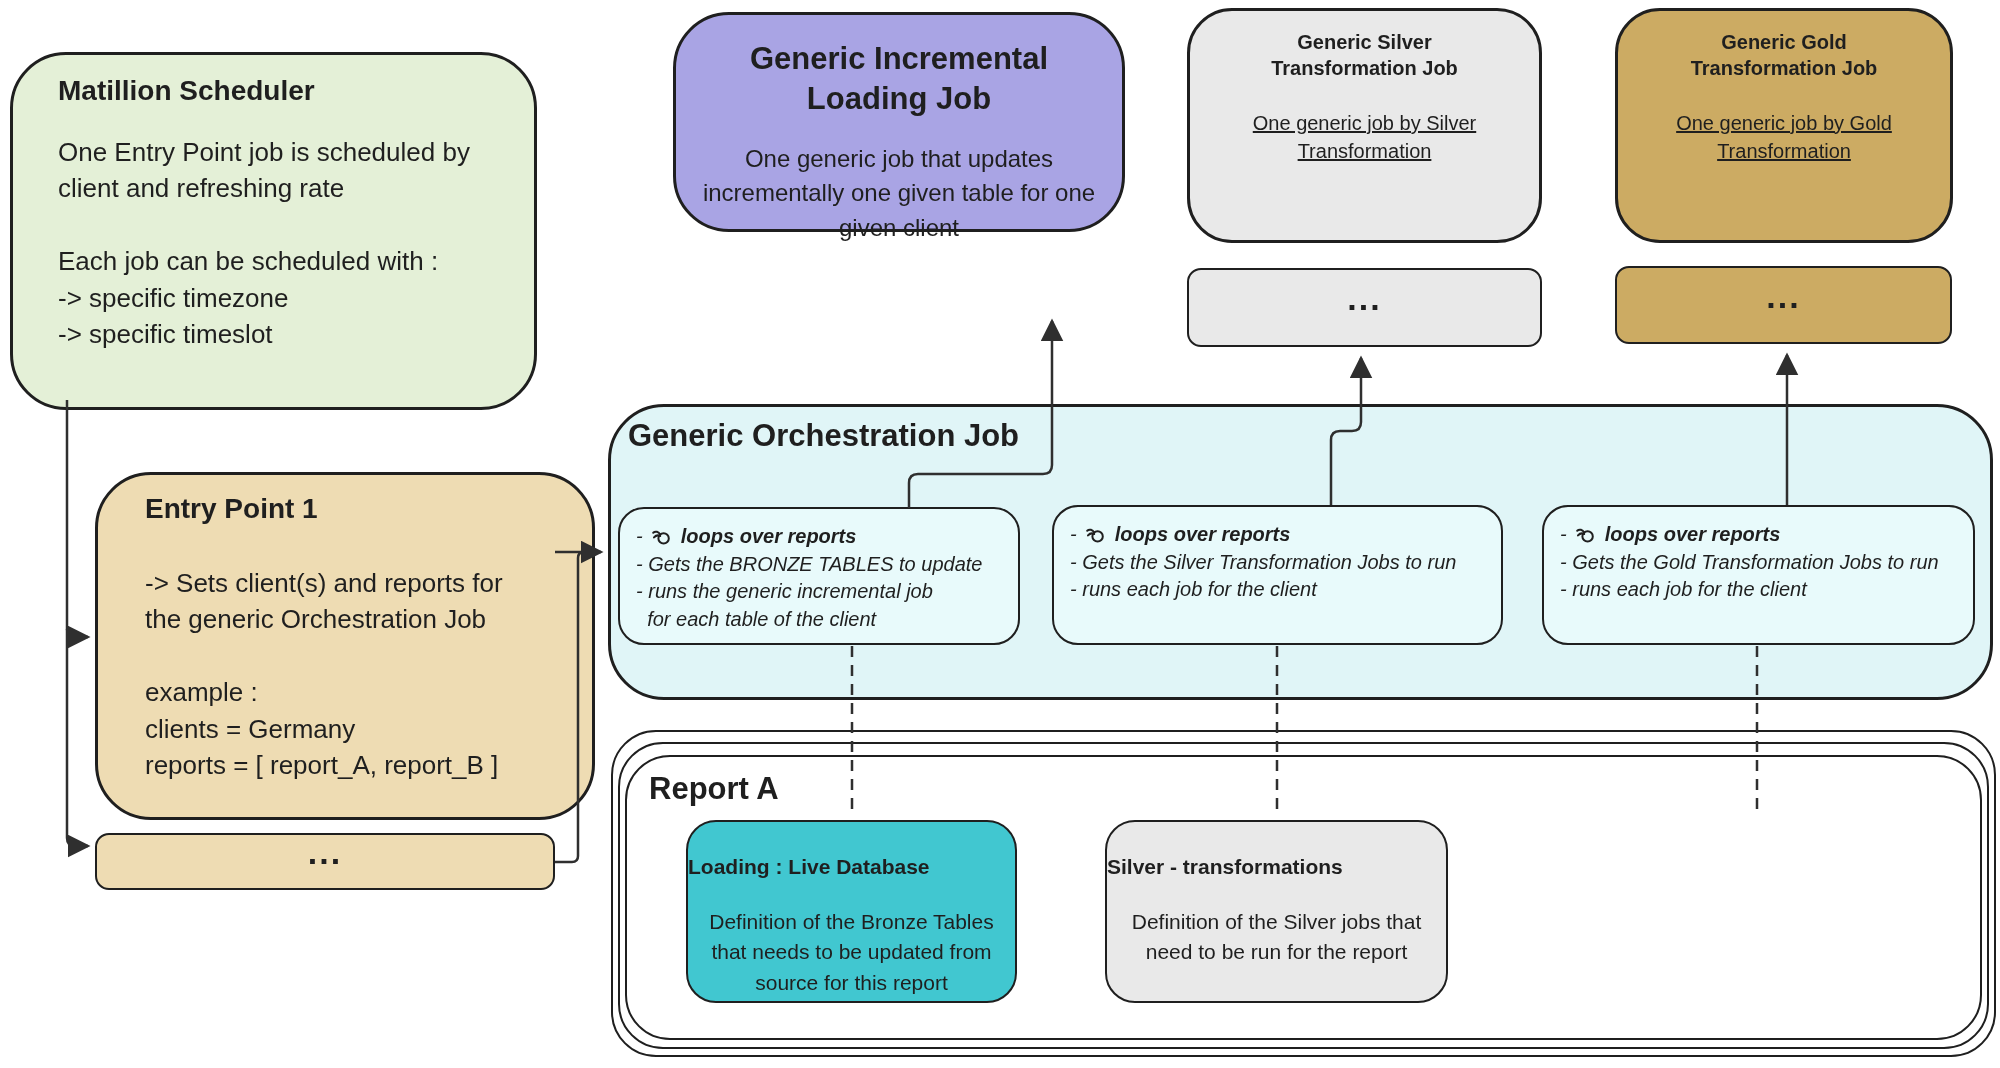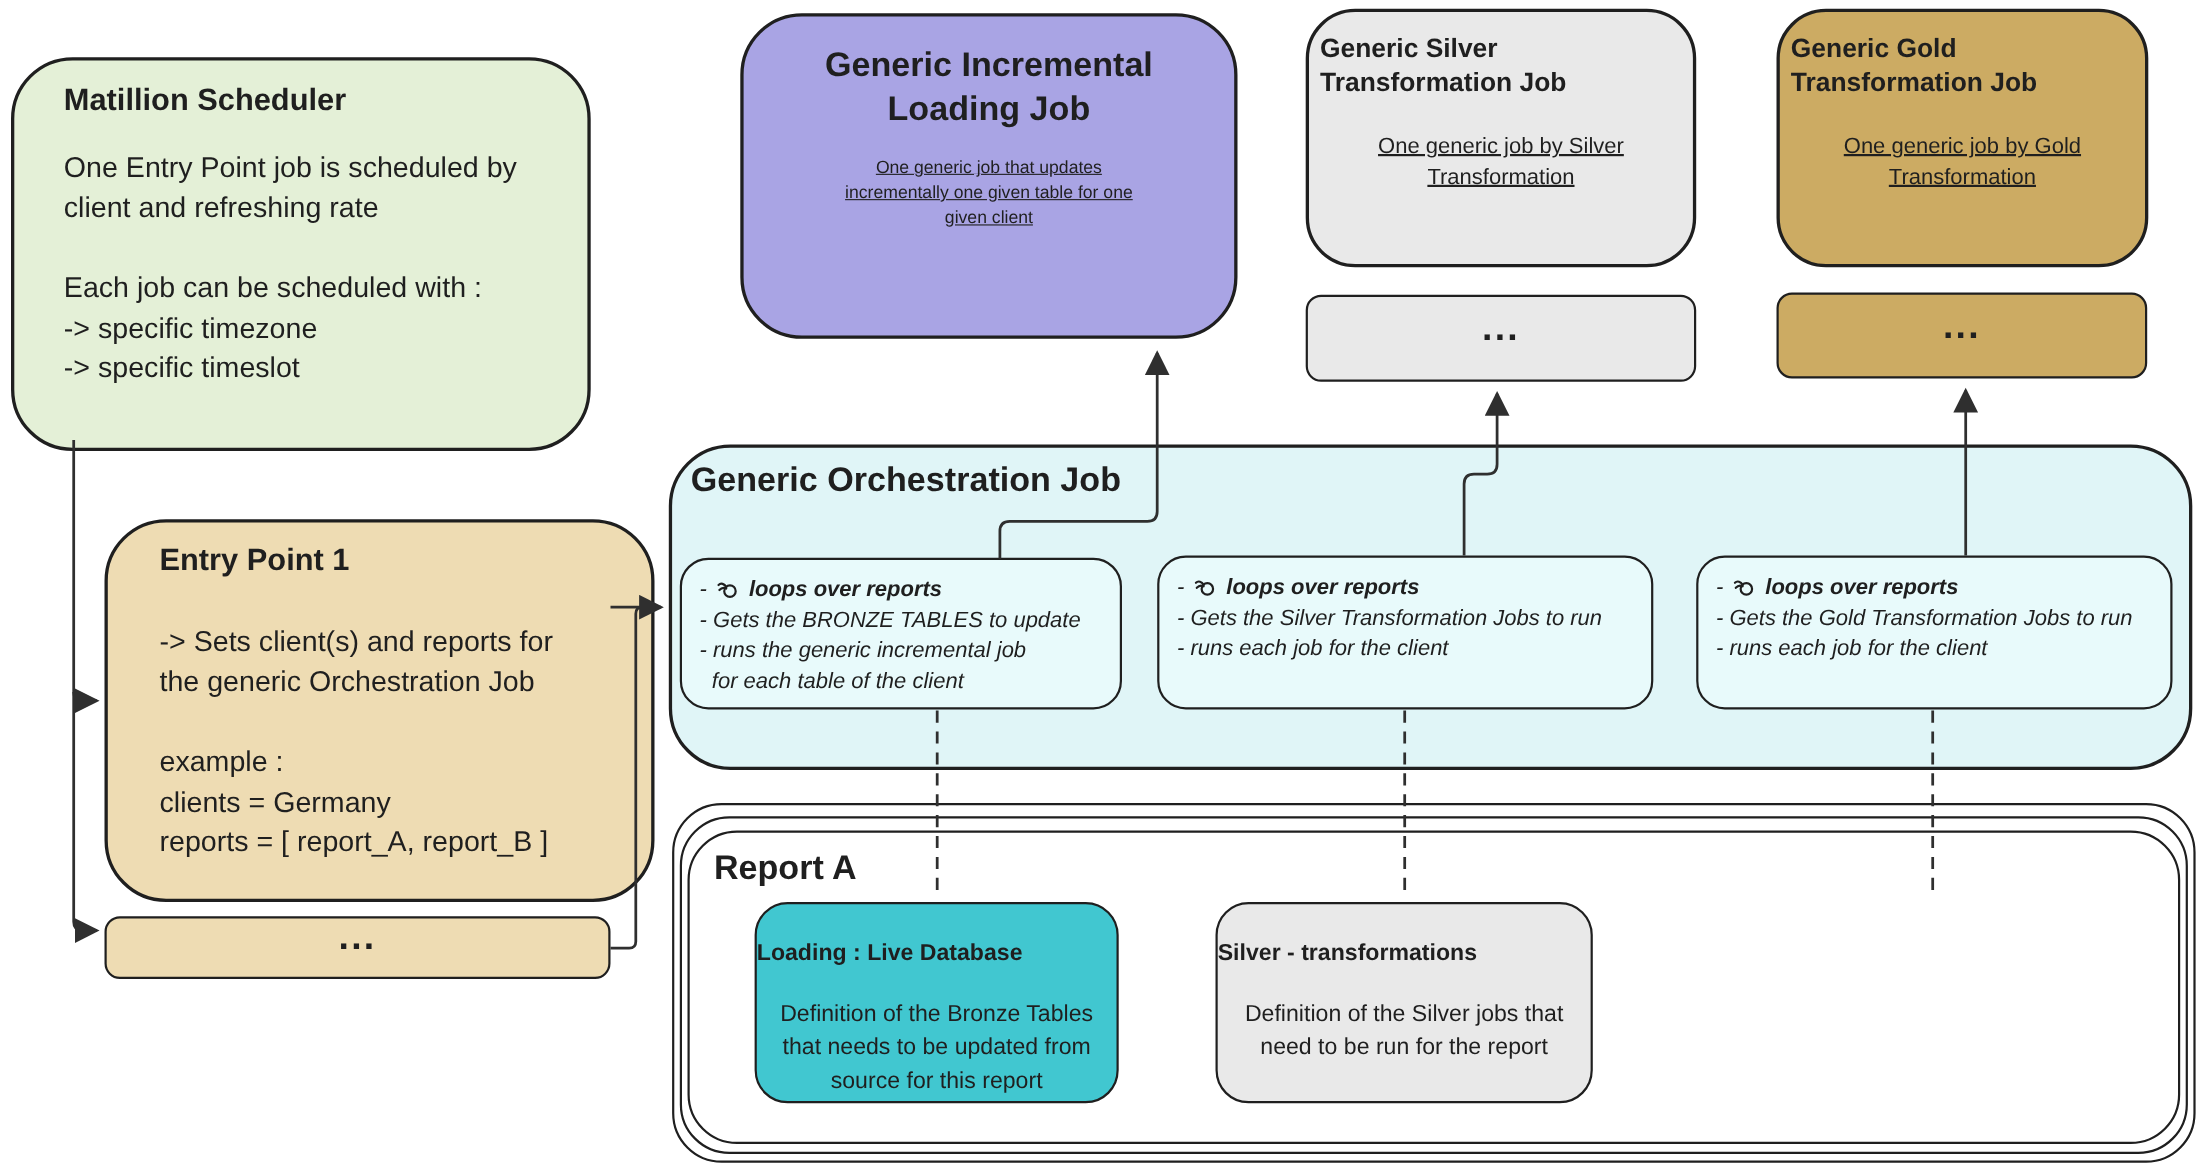--- a/index.html
+++ b/index.html
@@ -22,22 +22,22 @@
   .fill-cyan{background:var(--cyan);}
   .fill-cyan-inner{background:var(--cyan_inner);}
   .fill-teal{background:var(--teal);}
   .fill-orange{background:var(--orange);}
   .fill-white{background:var(--white);}
 
   .pre{white-space:pre-wrap;}
   .tl-title{font-size:28px;font-weight:700;}
   .body-lg{font-size:26px;line-height:1.40;}
   .big-title{font-size:31px;font-weight:700;line-height:1.28;text-align:center;}
-  .purple-body{font-size:16px;line-height:1.42;text-align:center;text-decoration:underline;}
-  .topbox-title{font-size:24px;font-weight:700;line-height:1.30;text-align:left;}
+  .purple-body{font-size:24px;line-height:1.42;text-align:center;}
+  .topbox-title{font-size:20px;font-weight:700;line-height:1.30;text-align:center;}
   .topbox-body{font-size:20px;line-height:1.40;text-align:center;text-decoration:underline;}
   .orch-title{position:absolute;font-size:31px;font-weight:700;}
   .step{padding:14px 14px 10px 16px;font-size:20px;line-height:1.38;}
   .step-b{font-weight:700;font-size:20px;}
   .loop-icon{display:inline-block;vertical-align:-2px;margin:0 4px 0 3px;}
   .dots{display:flex;align-items:center;justify-content:center;font-weight:700;
         font-size:34px;letter-spacing:2px;}
   .dots span{transform:translateY(-9px);}
   .bot-title{font-size:21px;font-weight:700;text-align:left;padding-top:33px;}
   .bot-body{font-size:21px;line-height:1.45;text-align:center;margin-top:28px;}
@@ -67,21 +67,21 @@
 
 example :
 clients = Germany
 reports = [ report_A, report_B ]</div>
   </div>
 
   <div class="box r-sm fill-tan dots" style="left:95px;top:833px;width:460px;height:57px;">
     <span>...</span>
   </div>
 
-  <div class="box r-big fill-purple" style="left:673px;top:12px;width:452px;height:296px;padding:24px 18px 0 18px;">
+  <div class="box r-big fill-purple" style="left:673px;top:12px;width:452px;height:220px;padding:24px 18px 0 18px;">
     <div class="big-title pre">Generic Incremental
 Loading Job</div>
     <div class="purple-body pre" style="margin-top:24px;">One generic job that updates
 incrementally one given table for one
 given client</div>
   </div>
 
   <div class="box r-med fill-silver" style="left:1187px;top:8px;width:355px;height:235px;padding:18px 10px 0 10px;">
     <div class="topbox-title pre">Generic Silver
 Transformation Job</div>

